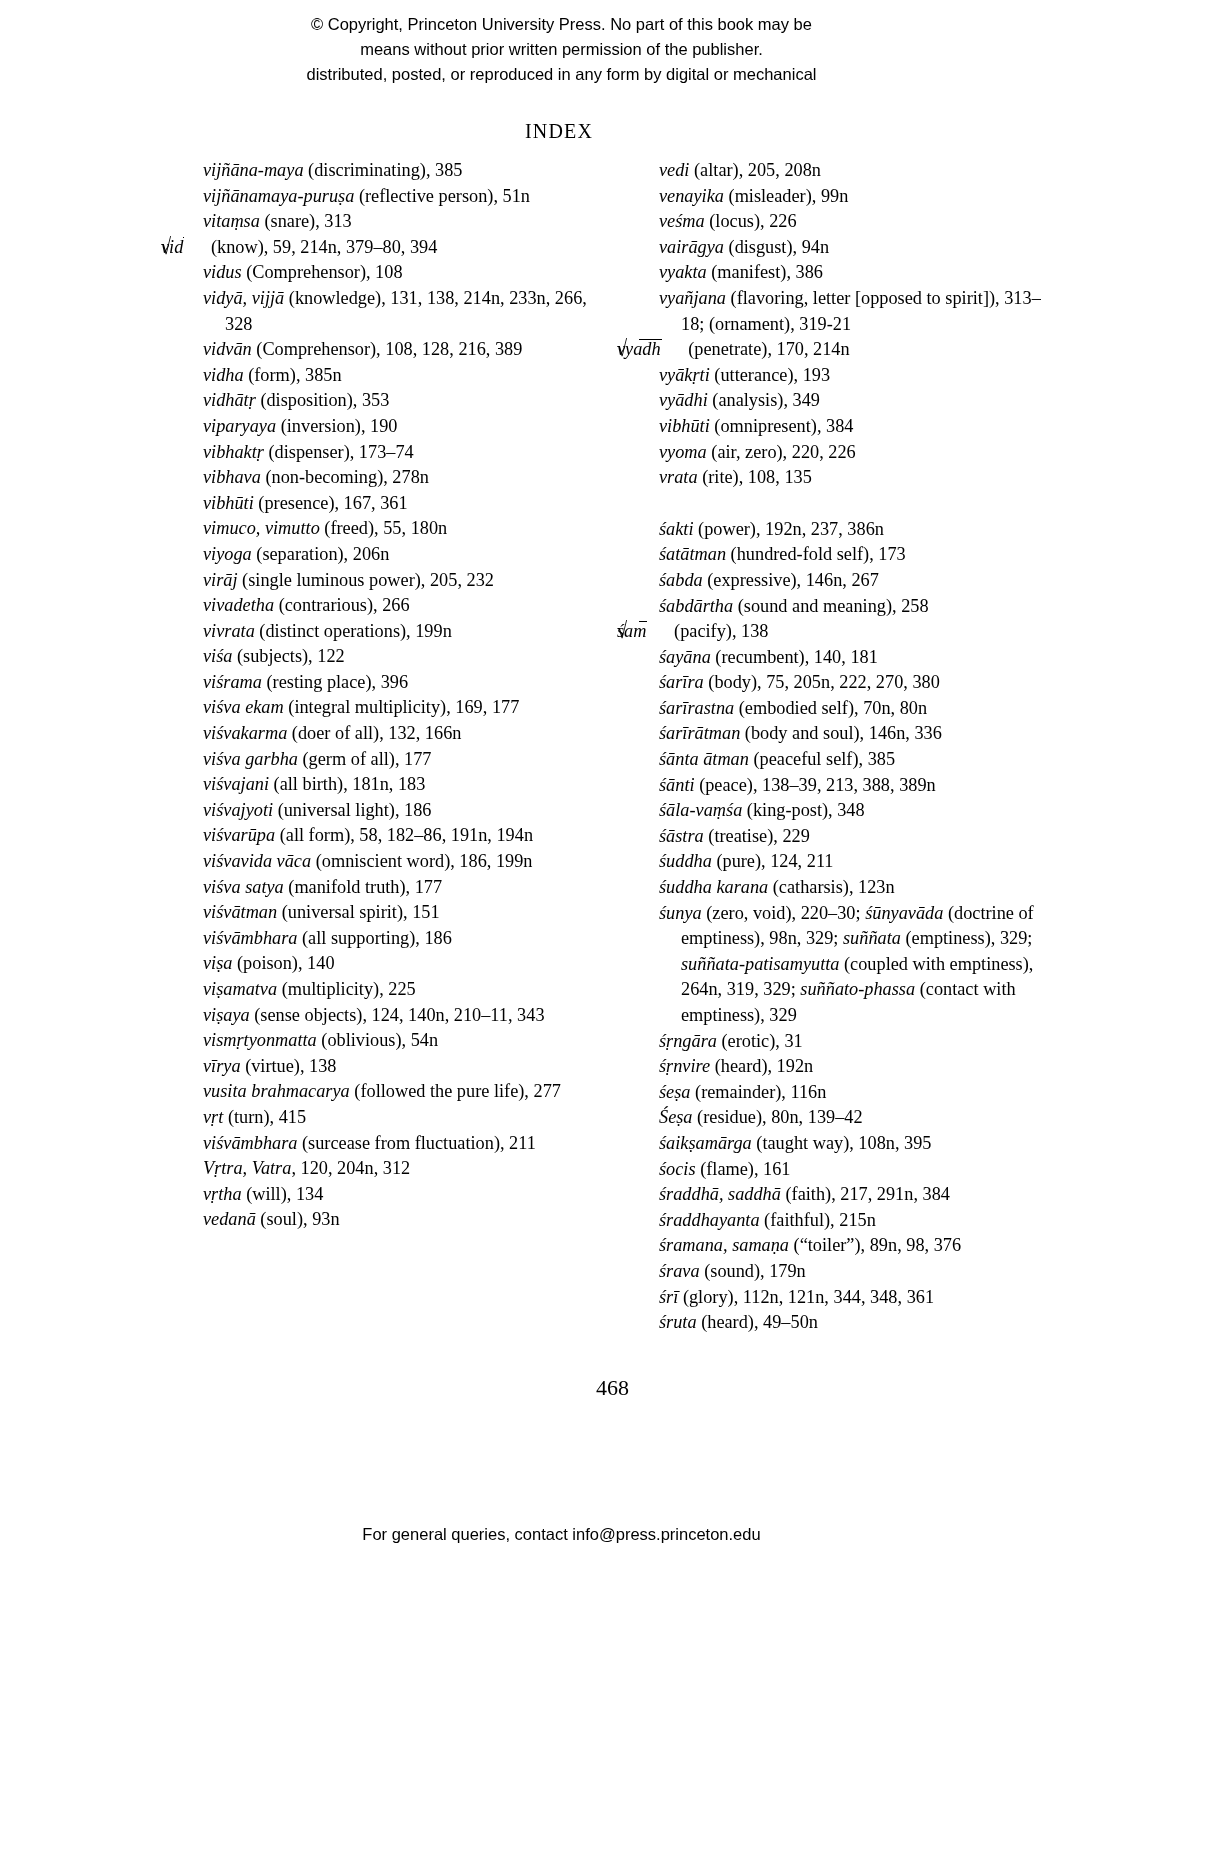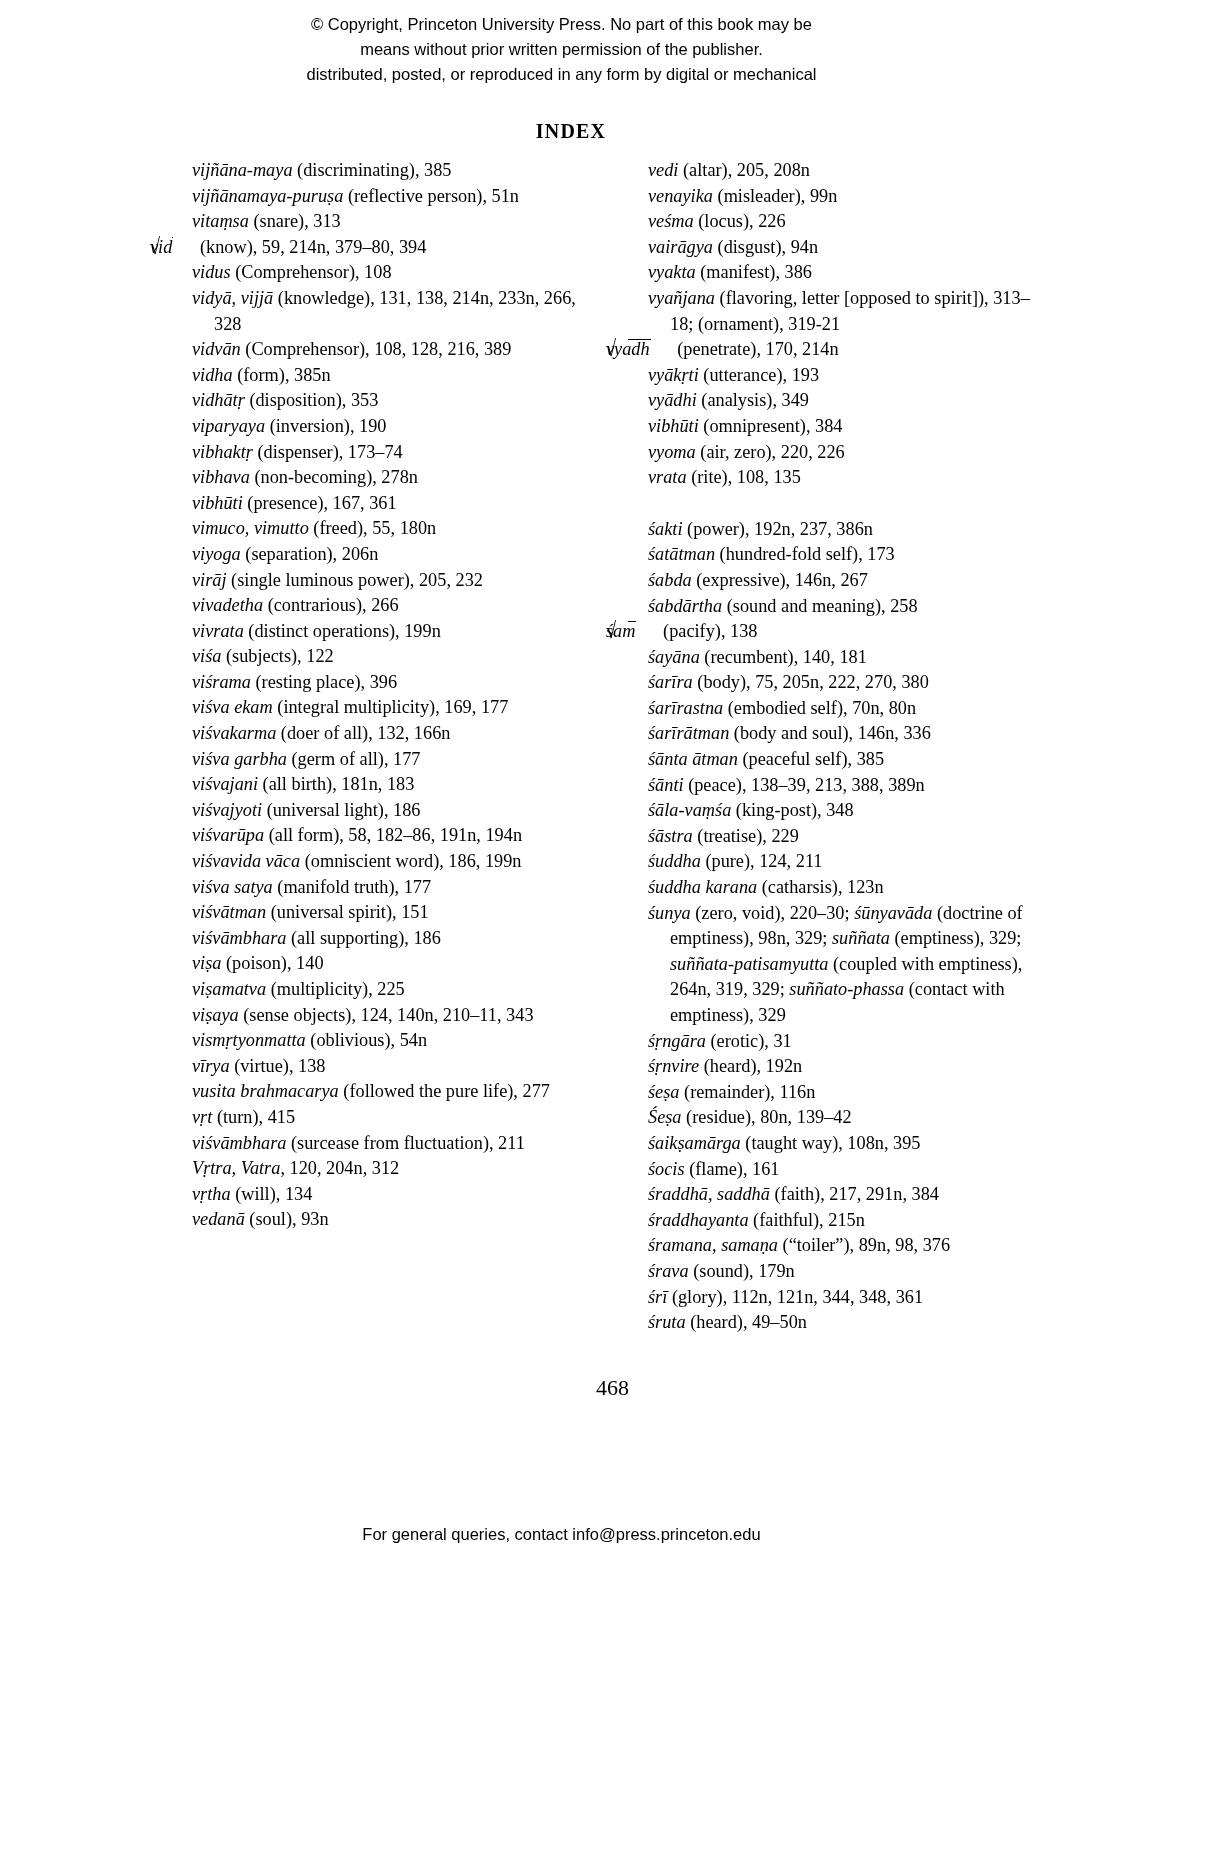--- a/index.html
+++ b/index.html
@@ -29,34 +29,33 @@
     font-size: 16.5px;
     line-height: 25px;
     color: #000;
   }
   .copyright div { white-space: nowrap; }
 
   
   .index-title {
     position: absolute;
     top: 120px;
-    left: 12px;
+    left: 0;
     width: 1118px;
     text-align: center;
     font-family: "Liberation Serif", serif;
     font-size: 20px;
     letter-spacing: 1.2px;
-    font-weight: bold;
   }
 
   
   .columns {
     position: absolute;
     top: 158px;
-    left: 192px;
+    left: 203px;
     width: 840px;
     display: flex;
     gap: 72px;
   }
   .col {
     width: 392px;
     font-size: 18.3px;
     line-height: 25.6px;
   }
   .entry {

